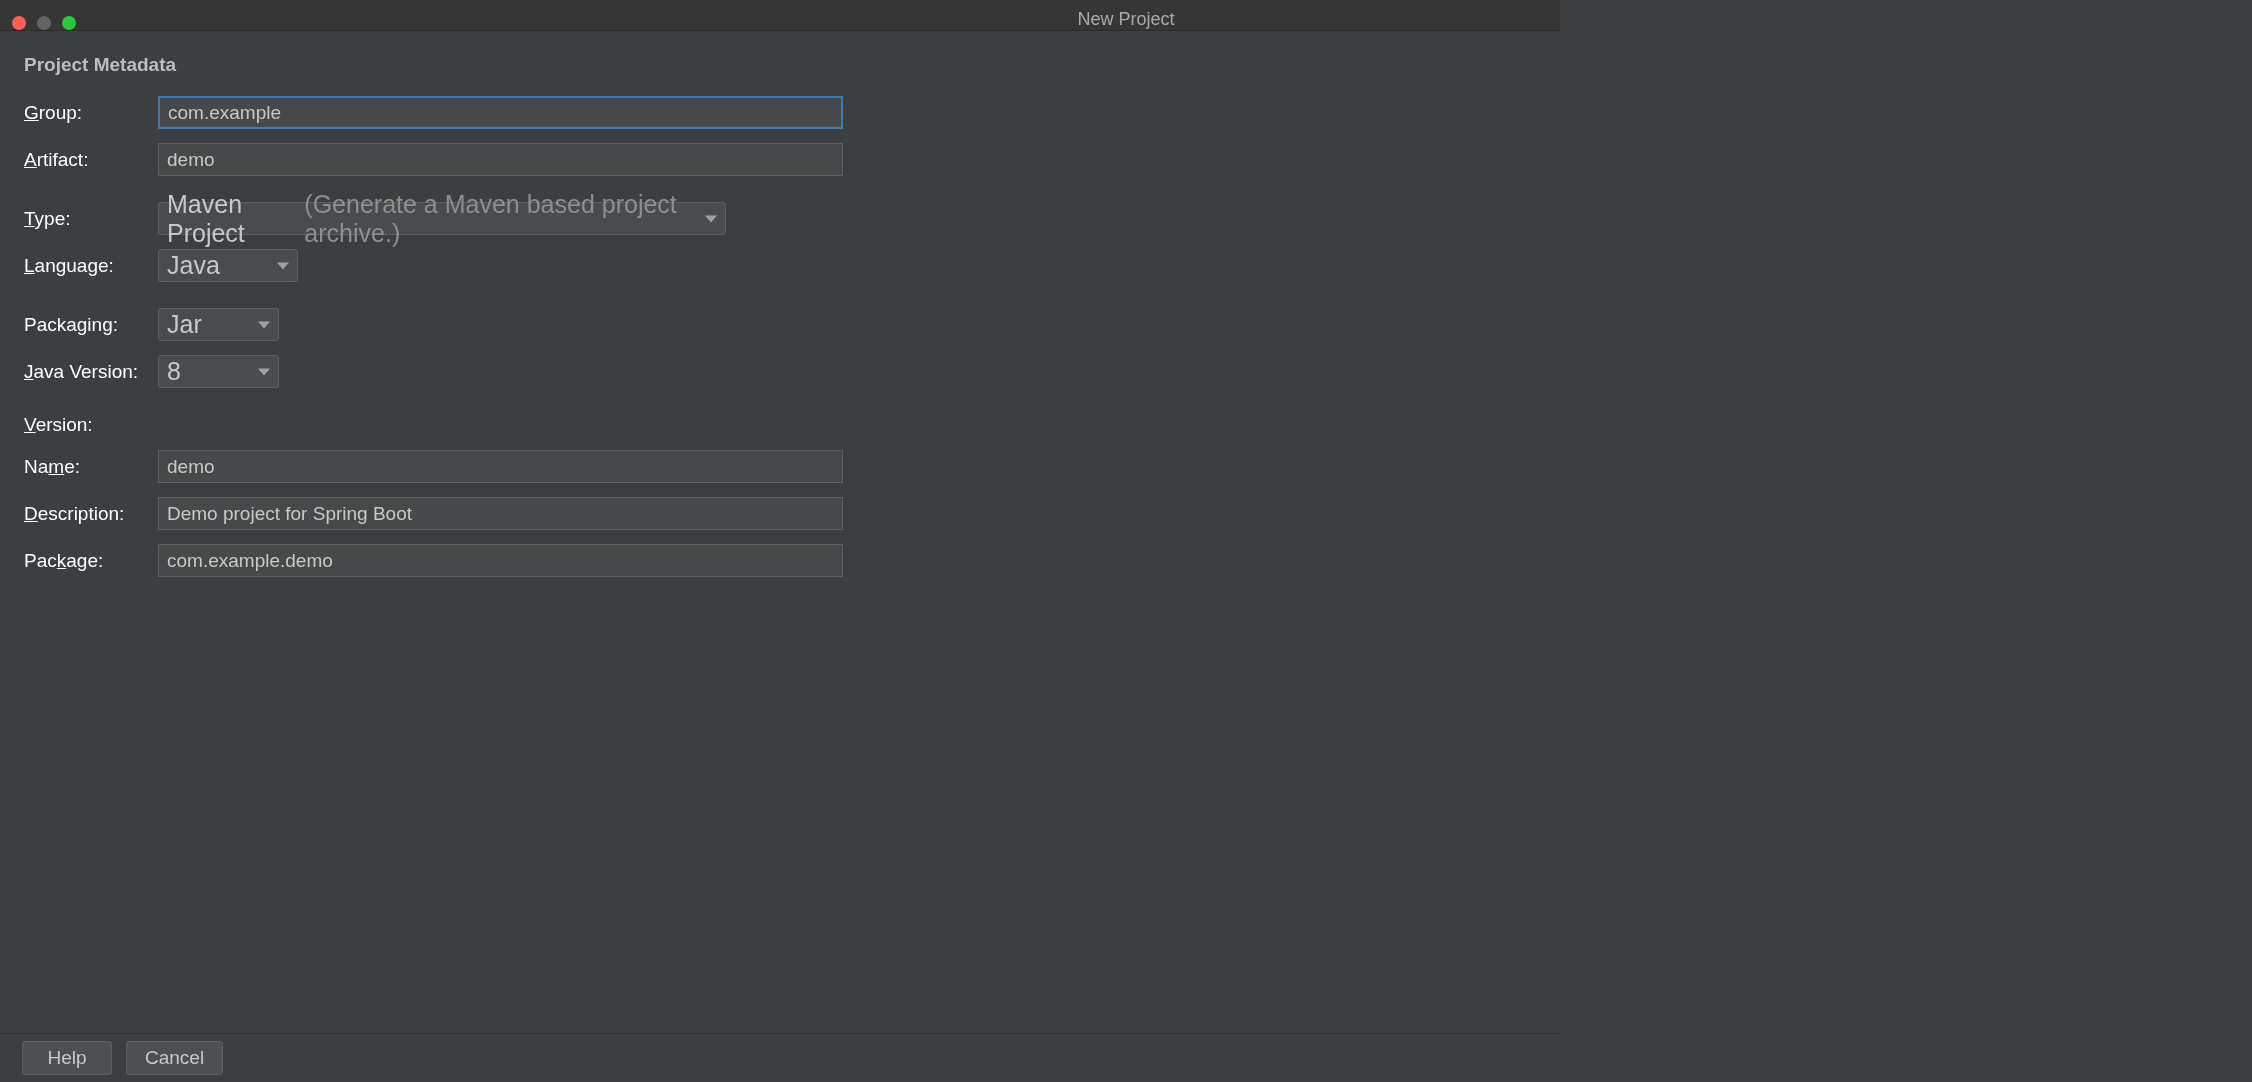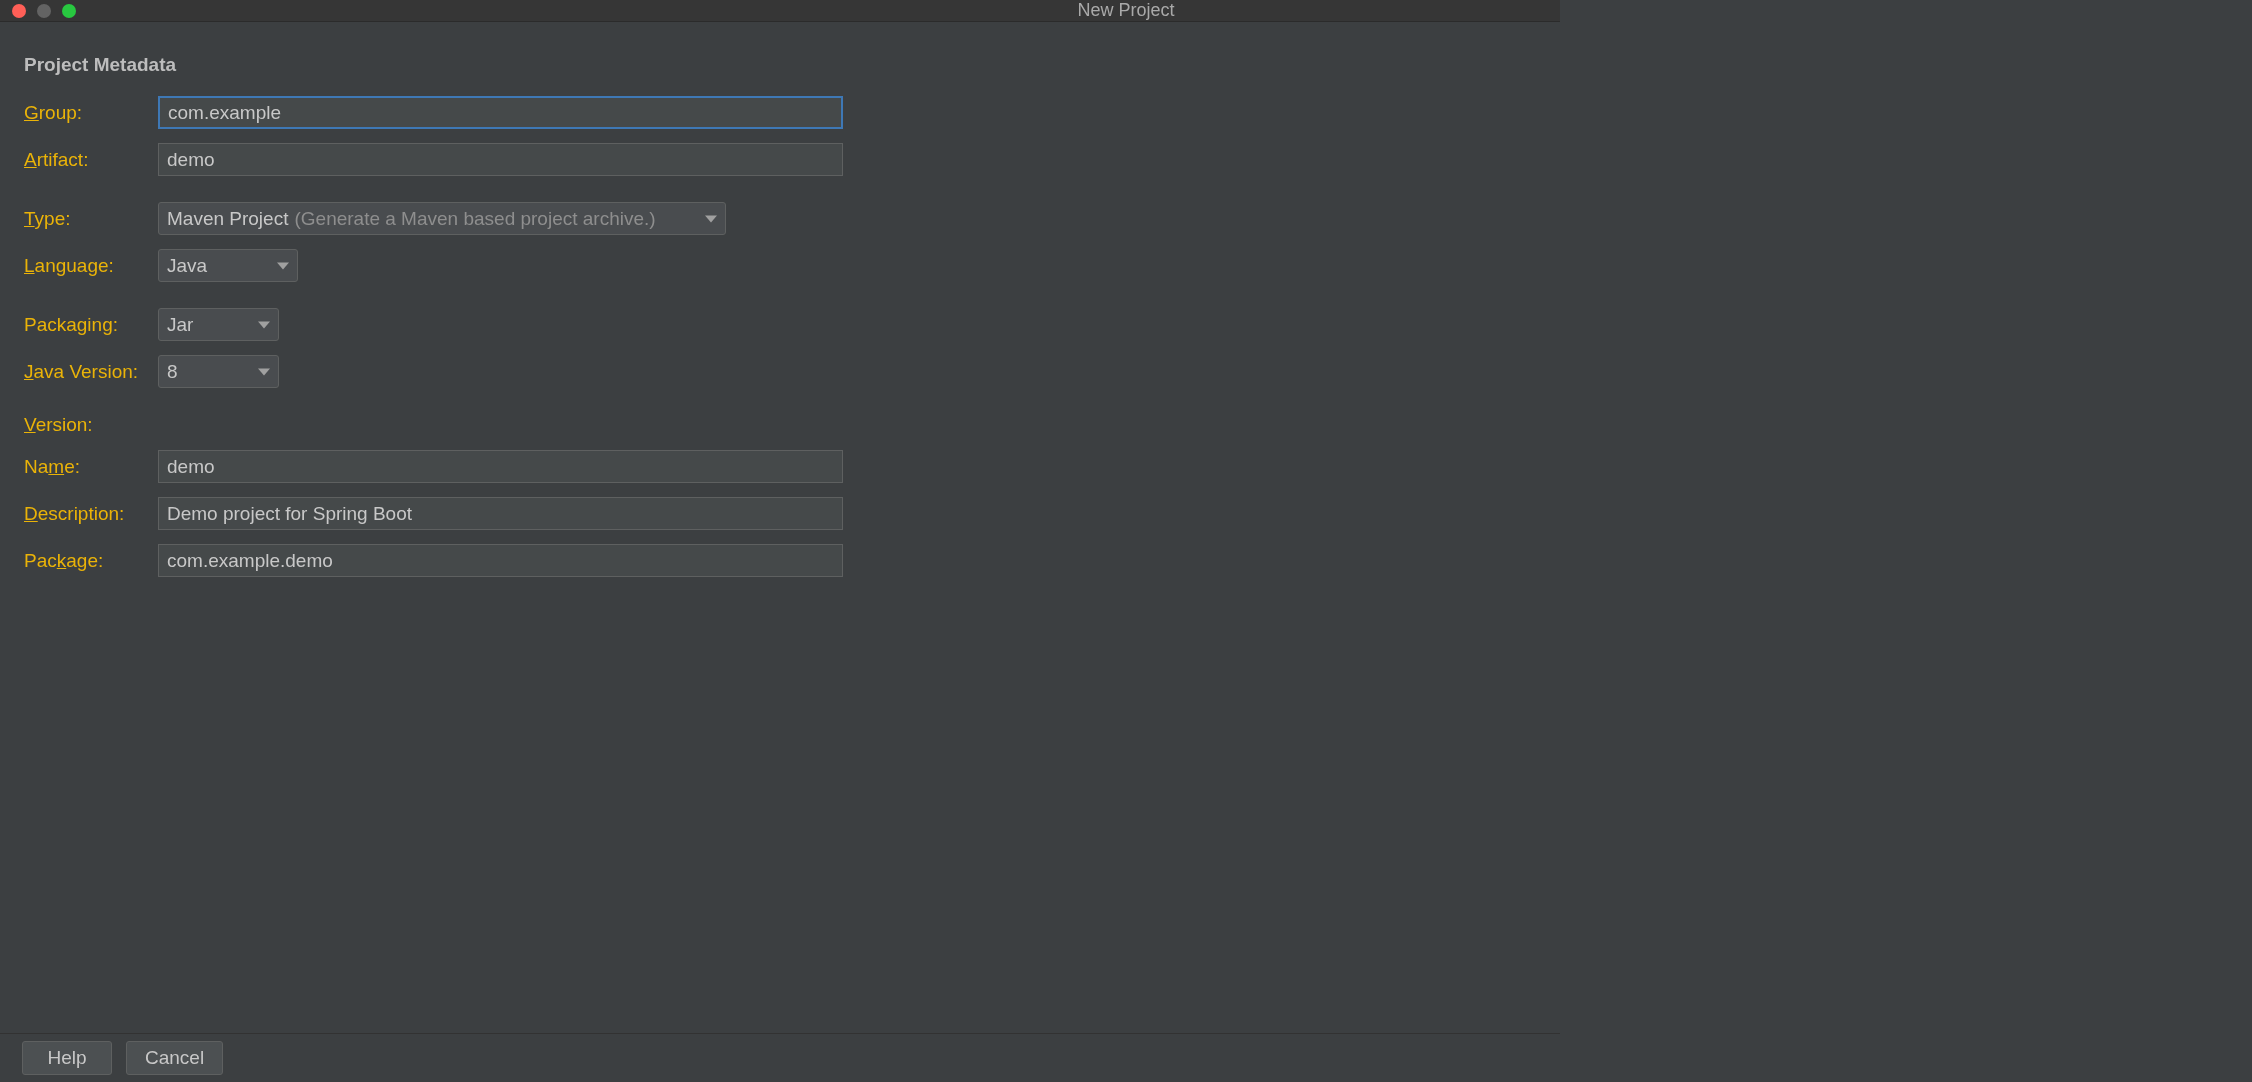--- a/index.html
+++ b/index.html
@@ -7,25 +7,25 @@
   body {
     font-family: -apple-system, "Helvetica Neue", Arial, sans-serif;
     font-size: 19px;
     color: #b8b8b8;
     background: #3c3f41;
     overflow: hidden;
   }
 
   
   .titlebar {
-    height: 22px;
+    height: 31px;
     background: #363636;
     border-bottom: 1px solid #2b2b2b;
     display: flex;
-    align-items: center;
+    align-items: flex-end;
     position: relative;
   }
   .traffic-lights {
     display: flex;
     gap: 11px;
     padding-left: 12px;
   }
   .traffic-lights span {
     width: 14px; height: 14px; border-radius: 50%;
   }
@@ -61,21 +61,21 @@
   }
 
   .row {
     display: flex;
     align-items: center;
     margin-bottom: 14px;
   }
   .gap-above { margin-top: 26px; }
   .label {
     width: 134px;
-    color: #eab308;
+    color: #ffffff;
     flex: 0 0 auto;
   }
   .label u { text-decoration: underline; }
 
   
   .text-input {
     width: 685px;
     height: 33px;
     background: #45494a;
     border: 1px solid #5e6060;
@@ -94,21 +94,21 @@
     display: inline-flex;
     align-items: center;
     height: 33px;
     background: #494c4f;
     border: 1px solid #5e6060;
     color: #c8c8c8;
     border-radius: 3px;
     padding: 0 30px 0 8px;
     position: relative;
     cursor: default;
-    font-size: 19px;
+    font-size: 25px;
   }
   .combo .hint { color: #8e8e8e; margin-left: 6px; }
   .combo .caret {
     position: absolute; right: 8px; top: 50%; transform: translateY(-50%);
     width: 0; height: 0;
     border-left: 6px solid transparent;
     border-right: 6px solid transparent;
     border-top: 7px solid #a0a0a0;
   }
   .combo-type     { width: 568px; }

